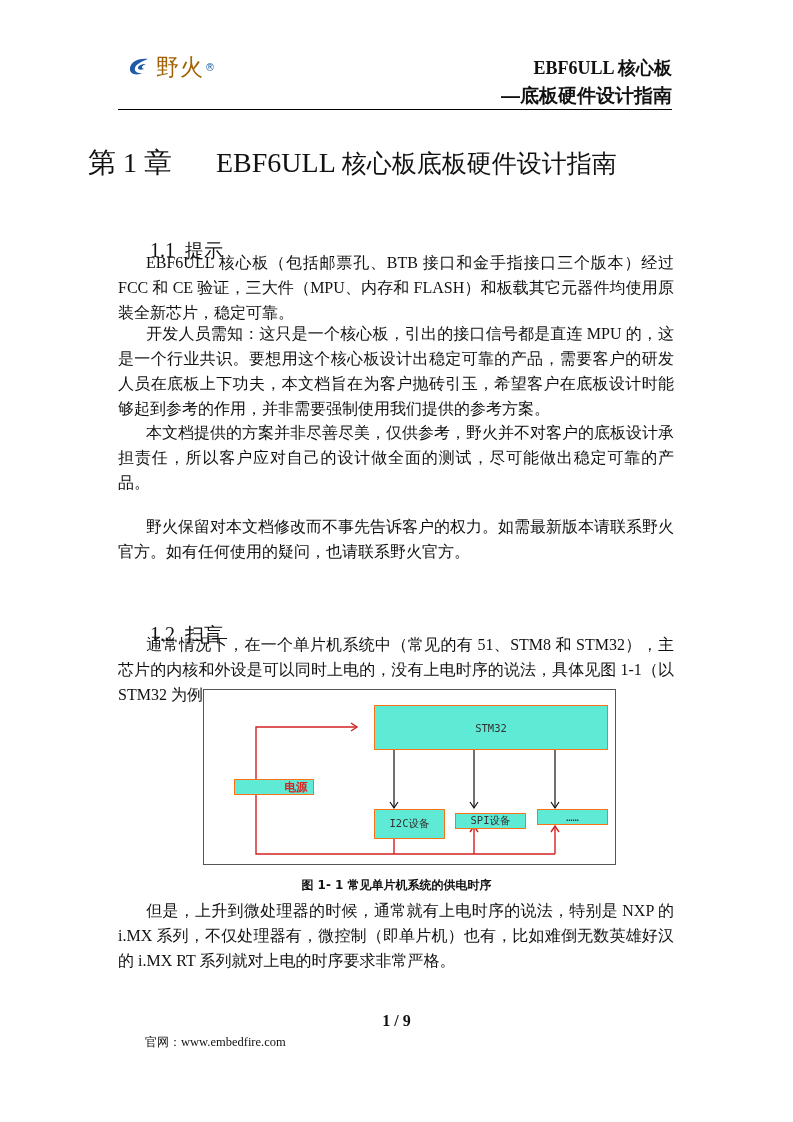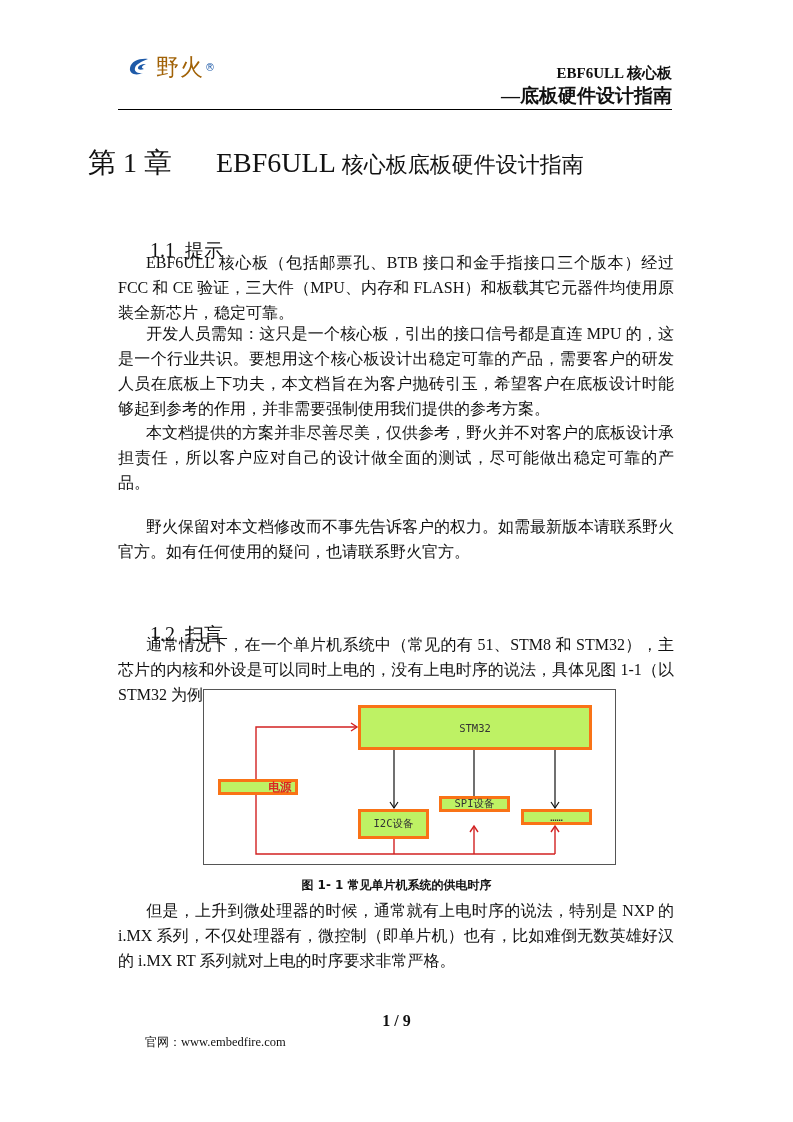--- a/index.html
+++ b/index.html
@@ -6,42 +6,42 @@
     body { width: 793px; height: 1122px; position: relative; overflow: hidden;
            font-family: "DejaVu Serif", "Liberation Serif", serif; color: #111; }
     .abs { position: absolute; }
 
     
     .logo { left: 128px; top: 52px; height: 30px; display: flex; align-items: center; }
     .logo-mark { width: 22px; height: 20px; margin-right: 6px; }
     .logo-text { font-family: "DejaVu Sans", "Liberation Sans", sans-serif; font-size: 23px; color: #a16207; letter-spacing: 1px; }
     .logo-reg { font-family: "DejaVu Sans", sans-serif; font-size: 10px; color: #1e5aa8; vertical-align: super; margin-left: 1px; }
     .hdr-title { right: 121px; text-align: right; font-weight: bold; color: #111; }
-    .hdr-line1 { top: 64px; font-size: 15px; font-family: "Liberation Serif", serif; }
-    .hdr-line2 { top: 83px; font-size: 19px; font-family: Liberation Serif, serif; }
+    .hdr-line1 { top: 56px; font-size: 18px; font-family: "Liberation Serif", serif; }
+    .hdr-line2 { top: 83px; font-size: 19px; font-family: Liberation Sans, sans-serif; }
     .hdr-rule { left: 118px; top: 109px; width: 554px; height: 1px; background: #000; }
 
     
     .chapter { left: 88px; top: 144px; font-size: 28px; font-family: "Liberation Serif", serif; white-space: nowrap; }
     .chapter .num { margin-right: 44px; }
-    .chapter .cjk { font-family: Liberation Sans, sans-serif; font-size: 22px; }
+    .chapter .cjk { font-family: Liberation Sans, sans-serif; font-size: 25px; }
     .section { left: 150px; font-size: 20px; font-family: "Liberation Serif", serif; margin-top: 24px; }
     .section .cjk { font-family: "DejaVu Sans", sans-serif; font-size: 19px; margin-left: 10px; }
 
     
     .para { left: 118px; width: 556px; font-size: 16px; line-height: 25px;
             font-family: "Liberation Serif", "DejaVu Serif", serif; text-align: justify; }
     .para .indent { display: inline-block; width: 28px; }
 
     
     .diagram { left: 203px; top: 689px; width: 413px; height: 176px; border: 1px solid #555;
                box-sizing: border-box; background: #fff; }
-    .dbox { position: absolute; border: 3px solid #f97316; background: #bef264; box-sizing: border-box;
+    .dbox { position: absolute; border: 1px solid #f97316; background: #5eead4; box-sizing: border-box;
             display: flex; align-items: center; justify-content: center;
-            font-family: "DejaVu Sans Mono", "Liberation Mono", monospace; font-size: 10.5px; color: #333; }
+            font-family: "DejaVu Sans Mono", "Liberation Mono", monospace; font-size: 10.5px; color: #333; margin-left: 16px; }
     .dbox.power { color: #d22; font-weight: bold; font-family: "DejaVu Sans", sans-serif; font-size: 11.5px; }
     .diagram svg { position: absolute; left: 0; top: 0; }
 
     .caption { left: 0; width: 793px; top: 877px; text-align: center; font-size: 12px; font-weight: bold;
                font-family: "DejaVu Sans", "Liberation Sans", sans-serif; }
 
     
     .pagenum { left: 0; width: 793px; top: 1012px; text-align: center; font-size: 16px; font-weight: bold;
                font-family: "Liberation Serif", serif; }
     .website { left: 145px; top: 1034px; font-size: 12.5px; font-family: "Liberation Serif", serif; }
@@ -102,21 +102,21 @@
       <polyline points="186,142 190,136 194,142"></polyline>
       <line x1="270" y1="164" x2="270" y2="136"></line>
       <polyline points="266,142 270,136 274,142"></polyline>
       <line x1="351" y1="164" x2="351" y2="136"></line>
       <polyline points="347,142 351,136 355,142"></polyline>
     </g>
   </svg>
   <div class="dbox" style="left:154px; top:15px; width:234px; height:45px;">STM32</div>
   <div class="dbox power" style="left:14px; top:89px; width:80px; height:16px;padding-left:44px;">电源</div>
   <div class="dbox" style="left:154px; top:119px; width:71px; height:30px;">I2C设备</div>
-  <div class="dbox" style="left:235px; top:106px; width:71px; height:16px;">SPI设备</div>
+  <div class="dbox" style="left:235px; top:123px; width:71px; height:16px;">SPI设备</div>
   <div class="dbox" style="left:317px; top:119px; width:71px; height:16px;">……</div>
 </div>
 
 <div class="abs caption">图 1- 1 常见单片机系统的供电时序</div>
 
 <div class="abs para" style="top:898px;"><span class="indent"></span><span>但是，上升到微处理器的时候，通常就有上电时序的说法，特别是 NXP 的 i.MX 系列，不仅处理器有，微控制（即单片机）也有，比如难倒无数英雄好汉的 i.MX  RT 系列就对上电的时序要求非常严格。</span></div>
 
 <div class="abs pagenum">1 / 9</div>
 <div class="abs website">
   <span class="cjk">官网：</span><span>www.embedfire.com</span>

